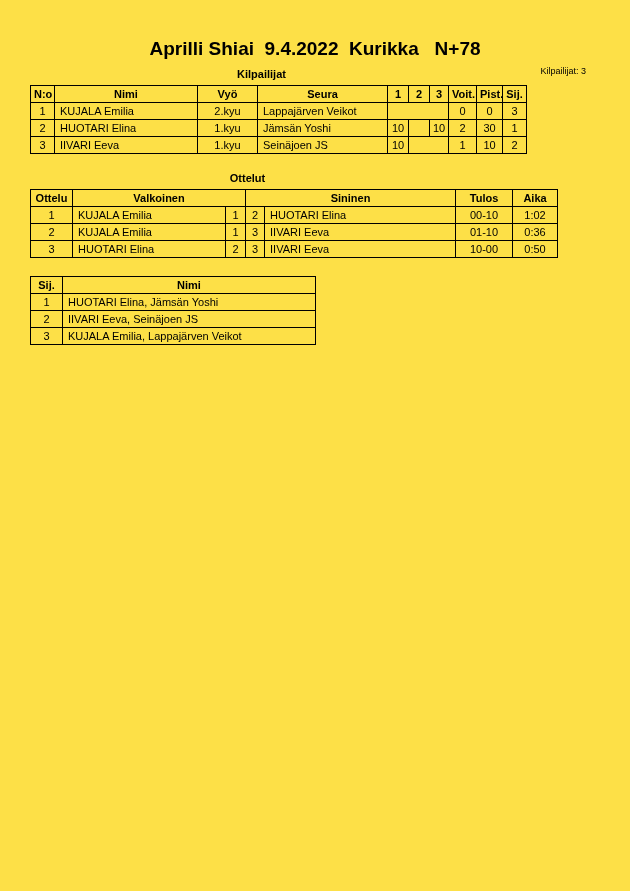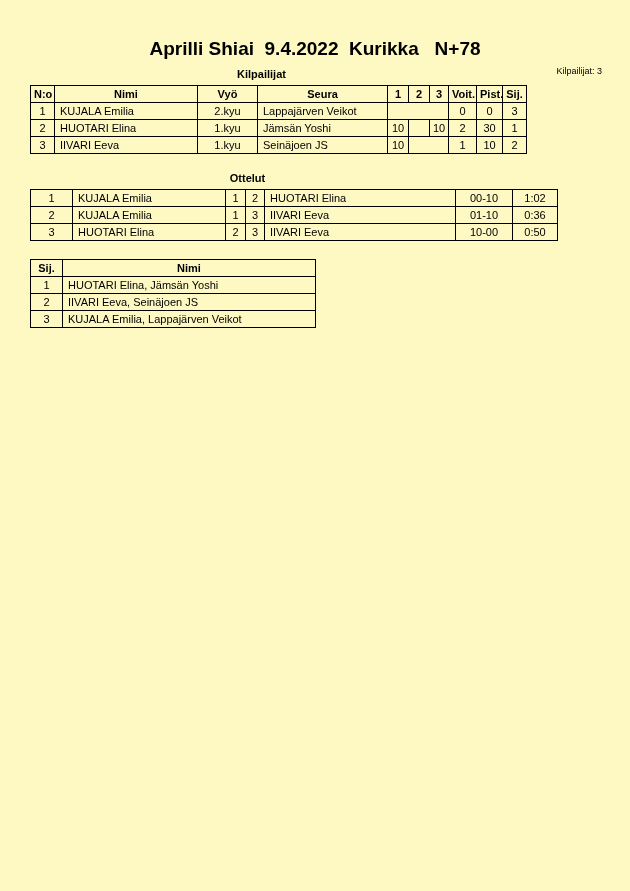--- a/index.html
+++ b/index.html
@@ -1,36 +1,36 @@
 <!DOCTYPE html>
 <html><head>
 <meta charset="utf-8">
 <style>
   * { box-sizing: border-box; margin: 0; padding: 0; }
   html, body { background: #ffffff; }
   .page {
     position: relative;
     width: 630px;
     height: 891px;
-    background: #fef9c3;
+    background: #fde047;
     font-family: "Liberation Sans", sans-serif;
     color: #000000;
     overflow: hidden;
   }
   .title {
     margin-top: 38px;
     text-align: center;
     font-size: 19px;
     font-weight: bold;
     white-space: pre;
   }
   .competitors-count {
     position: absolute;
     top: 66px;
-    right: 28px;
+    right: 44px;
     font-size: 9px;
   }
   .section { margin-left: 30px; }
   .section-heading {
     text-align: center;
     font-size: 11px;
     font-weight: bold;
     margin-bottom: 5px;
   }
   .sec1 { width: 463px; margin-top: 8px; }
@@ -134,20 +134,27 @@
       <colgroup>
         <col style="width:42px">
           <col style="width:153px">
           <col style="width:20px">
           <col style="width:19px">
         <col style="width:191px">
           <col style="width:57px">
           <col style="width:45px">
       </colgroup>
       <tbody>
+          <tr>
+        <th>Ottelu</th>
+        <th colspan="2">Valkoinen</th>
+        <th colspan="2">Sininen</th>
+        <th>Tulos</th>
+        <th>Aika</th>
+      </tr>
       <tr>
         <td class="c">1</td>
         <td class="l">KUJALA Emilia</td>
         <td class="c">1</td>
         <td class="c">2</td>
         <td class="l">HUOTARI Elina</td>
         <td class="c">00-10</td>
         <td class="c">1:02</td>
       </tr>
       <tr>

